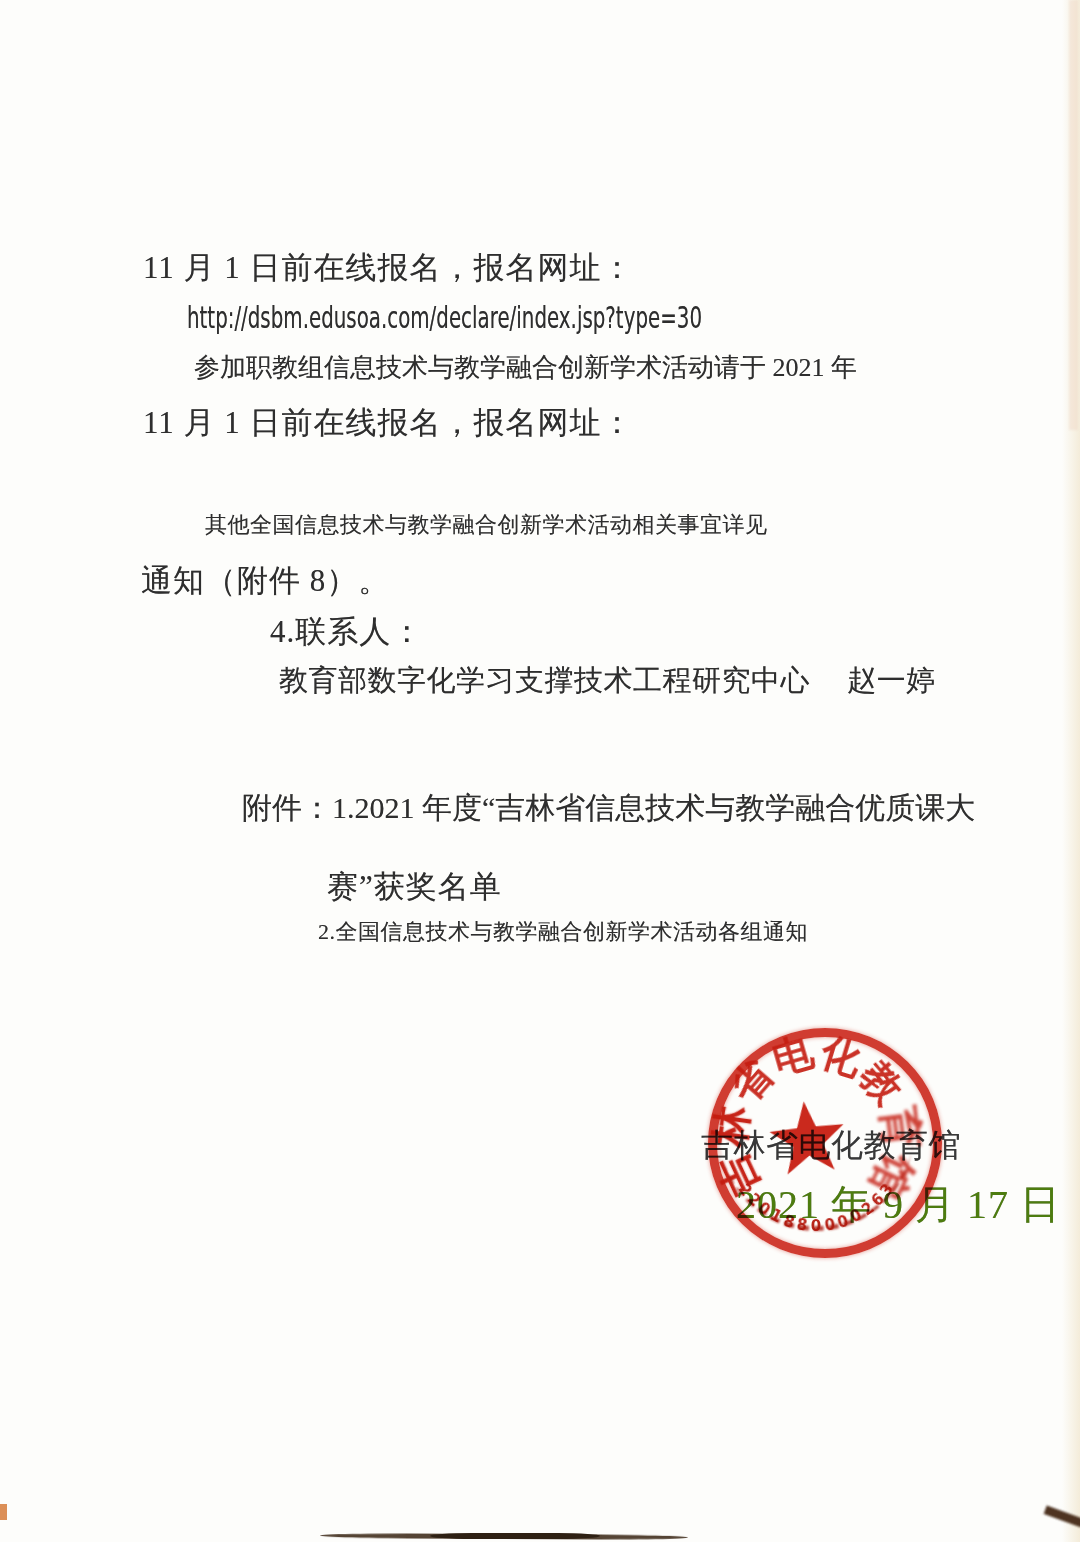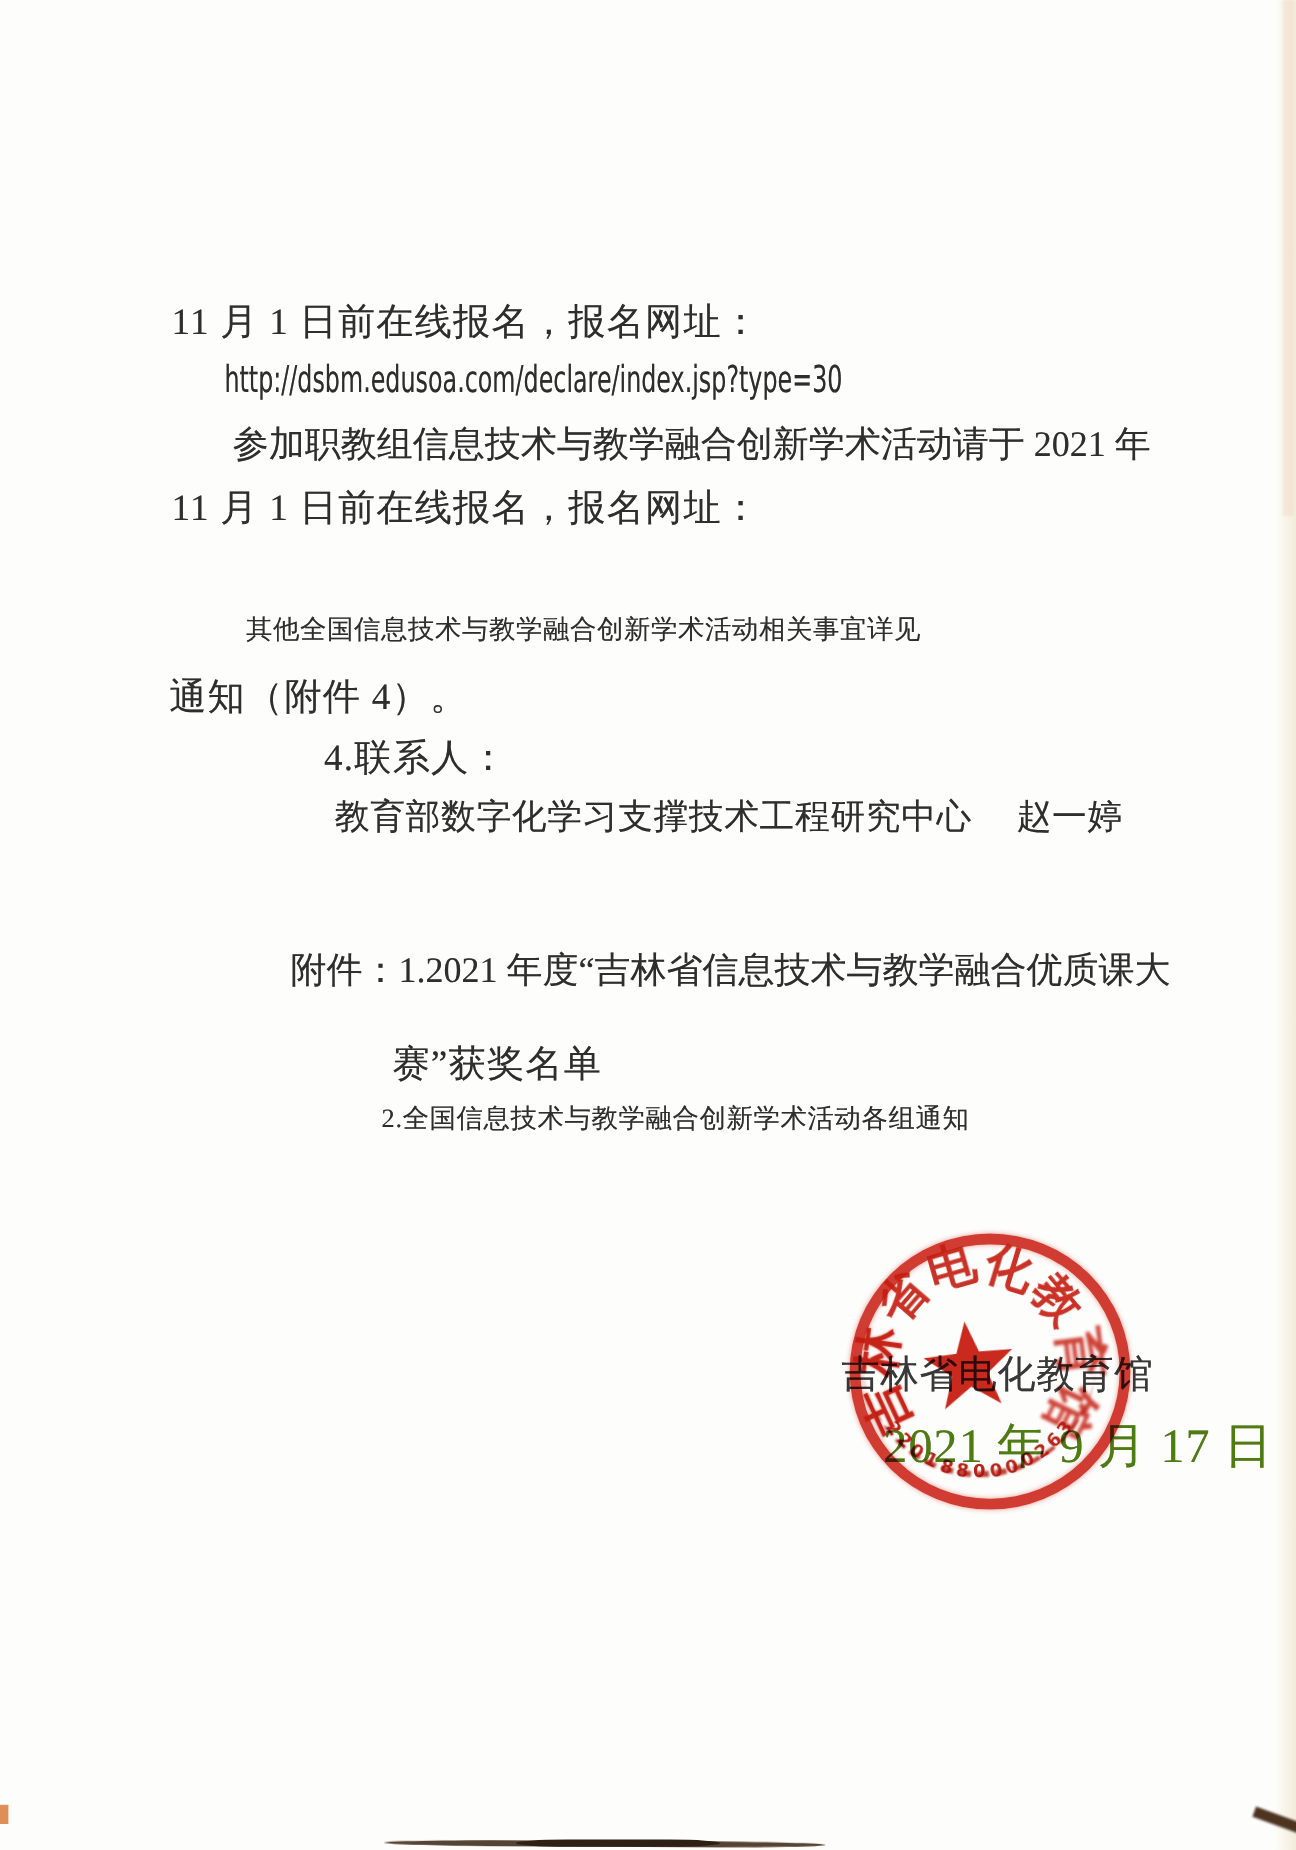--- a/index.html
+++ b/index.html
@@ -17,21 +17,21 @@
   .right-band-top{position:absolute;right:2px;top:0;width:9px;height:430px;
     background:rgba(238,205,185,.35);filter:blur(1px);}
   
   .line{position:absolute;white-space:nowrap;font-size:31px;letter-spacing:1px;
     text-shadow:0 0 .5px rgba(40,40,40,.45);}
   .tight{font-size:29px;letter-spacing:.5px;}
   .latin{display:inline-block;font-family:"DejaVu Sans",sans-serif;font-size:31px;
     letter-spacing:0;transform:scaleX(.64);transform-origin:0 72%;color:#2d2d2d;}
   .l1 {left:143px;top:247px;}
   .l2 {left:187px;top:299px;}
-  .l3 {left:194px;top:350px;font-size:30px;letter-spacing:0;}
+  .l3 {left:194px;top:350px;font-size:26px;letter-spacing:0;}
   .l4 {left:143px;top:402px;}
   .l5 {left:198px;top:453px;}
   .l6 {left:205px;top:510px;font-size:22px;letter-spacing:.5px;}
   .l7 {left:141px;top:560px;}
   .l8 {left:240px;top:611px;margin-left:30px;}
   .l9 {left:241px;top:661px;margin-left:38px;}
   .l10{left:242px;top:712px;}
   .l11{left:242px;top:788px;font-size:30px;letter-spacing:0;}
   .l12{left:327px;top:866px;}
   .l13{left:318px;top:917px;font-size:22px;letter-spacing:.5px;}
@@ -92,21 +92,21 @@
 <div class="page">
 
   <div class="right-band"></div>
   <div class="right-band-top"></div>
 
   <div class="line l1">11 月 1 日前在线报名，报名网址：</div>
   <div class="line l2"><span class="latin">http://dsbm.edusoa.com/declare/index.jsp?type=30</span></div>
   <div class="line l3">参加职教组信息技术与教学融合创新学术活动请于 2021 年</div>
   <div class="line l4">11 月 1 日前在线报名，报名网址：</div>
   <div class="line l6">其他全国信息技术与教学融合创新学术活动相关事宜详见</div>
-  <div class="line l7">通知（附件 4）。</div>
+  <div class="line l7">通知（附件 8）。</div>
   <div class="line l8">4.联系人：</div>
   <div class="line l9 tight">教育部数字化学习支撑技术工程研究中心　 赵一婷</div>
   <div class="line l11">附件：1.2021 年度“吉林省信息技术与教学融合优质课大</div>
   <div class="line l12">赛”获奖名单</div>
   <div class="line l13">2.全国信息技术与教学融合创新学术活动各组通知</div>
 
   <div class="line sig-org">吉林省电化教育馆</div>
   <div class="line sig-date">2021 年 9 月 17 日</div>
 
   <div class="seal">

